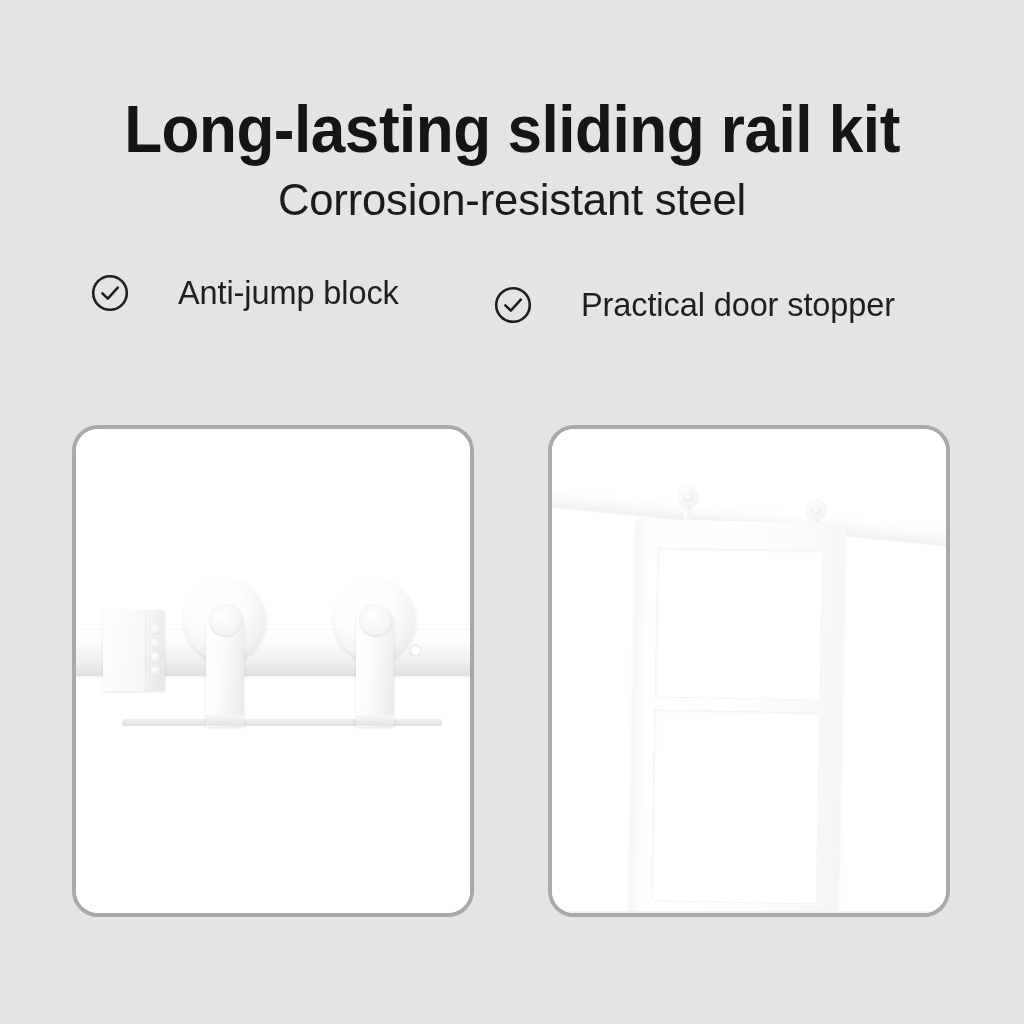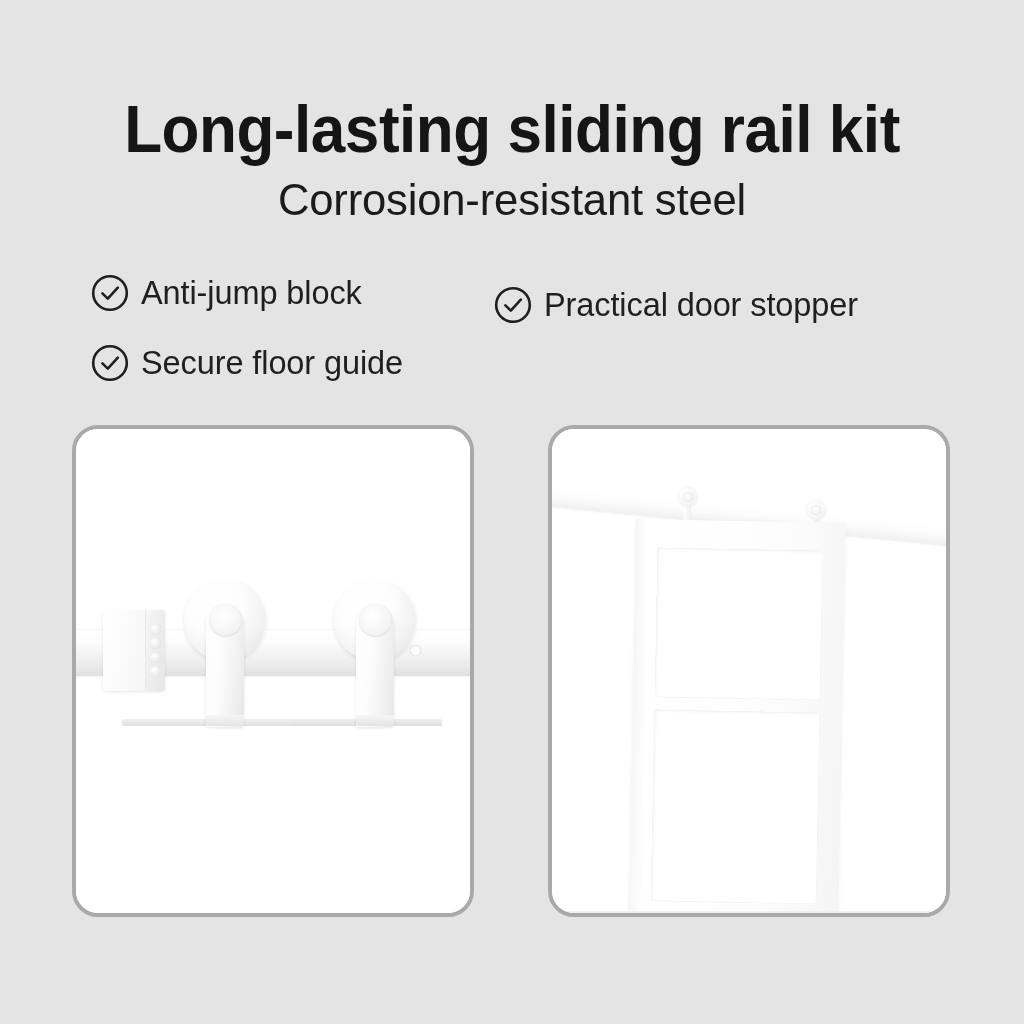--- a/index.html
+++ b/index.html
@@ -55,20 +55,21 @@
     width: 880px;
   }
   .feature-row {
     display: flex;
     height: 70px;
     align-items: center;
   }
   .feature {
     display: flex;
     align-items: center;
+    gap: 37px;
   }
   .feature.col-a { width: 403px; }
   .feature.col-b { width: 470px; margin-top: 24px; }
 
   .check-icon {
     flex: 0 0 auto;
     width: 40px;
     height: 40px;
     margin-right: 11px;
     display: block;
@@ -339,27 +340,20 @@
     <div class="feature col-b">
       <svg class="check-icon" viewBox="0 0 40 40">
         <circle cx="20" cy="20" r="16.8" fill="none" stroke="#1f1f1f" stroke-width="2.6"></circle>
         <path d="M12.4 20.4 L17.8 25.6 L27.8 14.6" fill="none" stroke="#1f1f1f" stroke-width="2.6" stroke-linecap="round" stroke-linejoin="round"></path>
       </svg>
       <span class="feature-label">Practical door stopper</span>
     </div>
   </div>
 
   <div class="feature-row">
-    <div class="feature col-a">
-      <svg class="check-icon" viewBox="0 0 40 40">
-        <circle cx="20" cy="20" r="16.8" fill="none" stroke="#1f1f1f" stroke-width="2.6"></circle>
-        <path d="M12.4 20.4 L17.8 25.6 L27.8 14.6" fill="none" stroke="#1f1f1f" stroke-width="2.6" stroke-linecap="round" stroke-linejoin="round"></path>
-      </svg>
-      <span class="feature-label">Secure floor guide</span>
-    </div>
   </div>
 
 </div>
 
 <div class="panel panel-left">
   <div class="stage">
 
     <div class="rail-bar"></div>
     <div class="rail-hole"></div>
 

